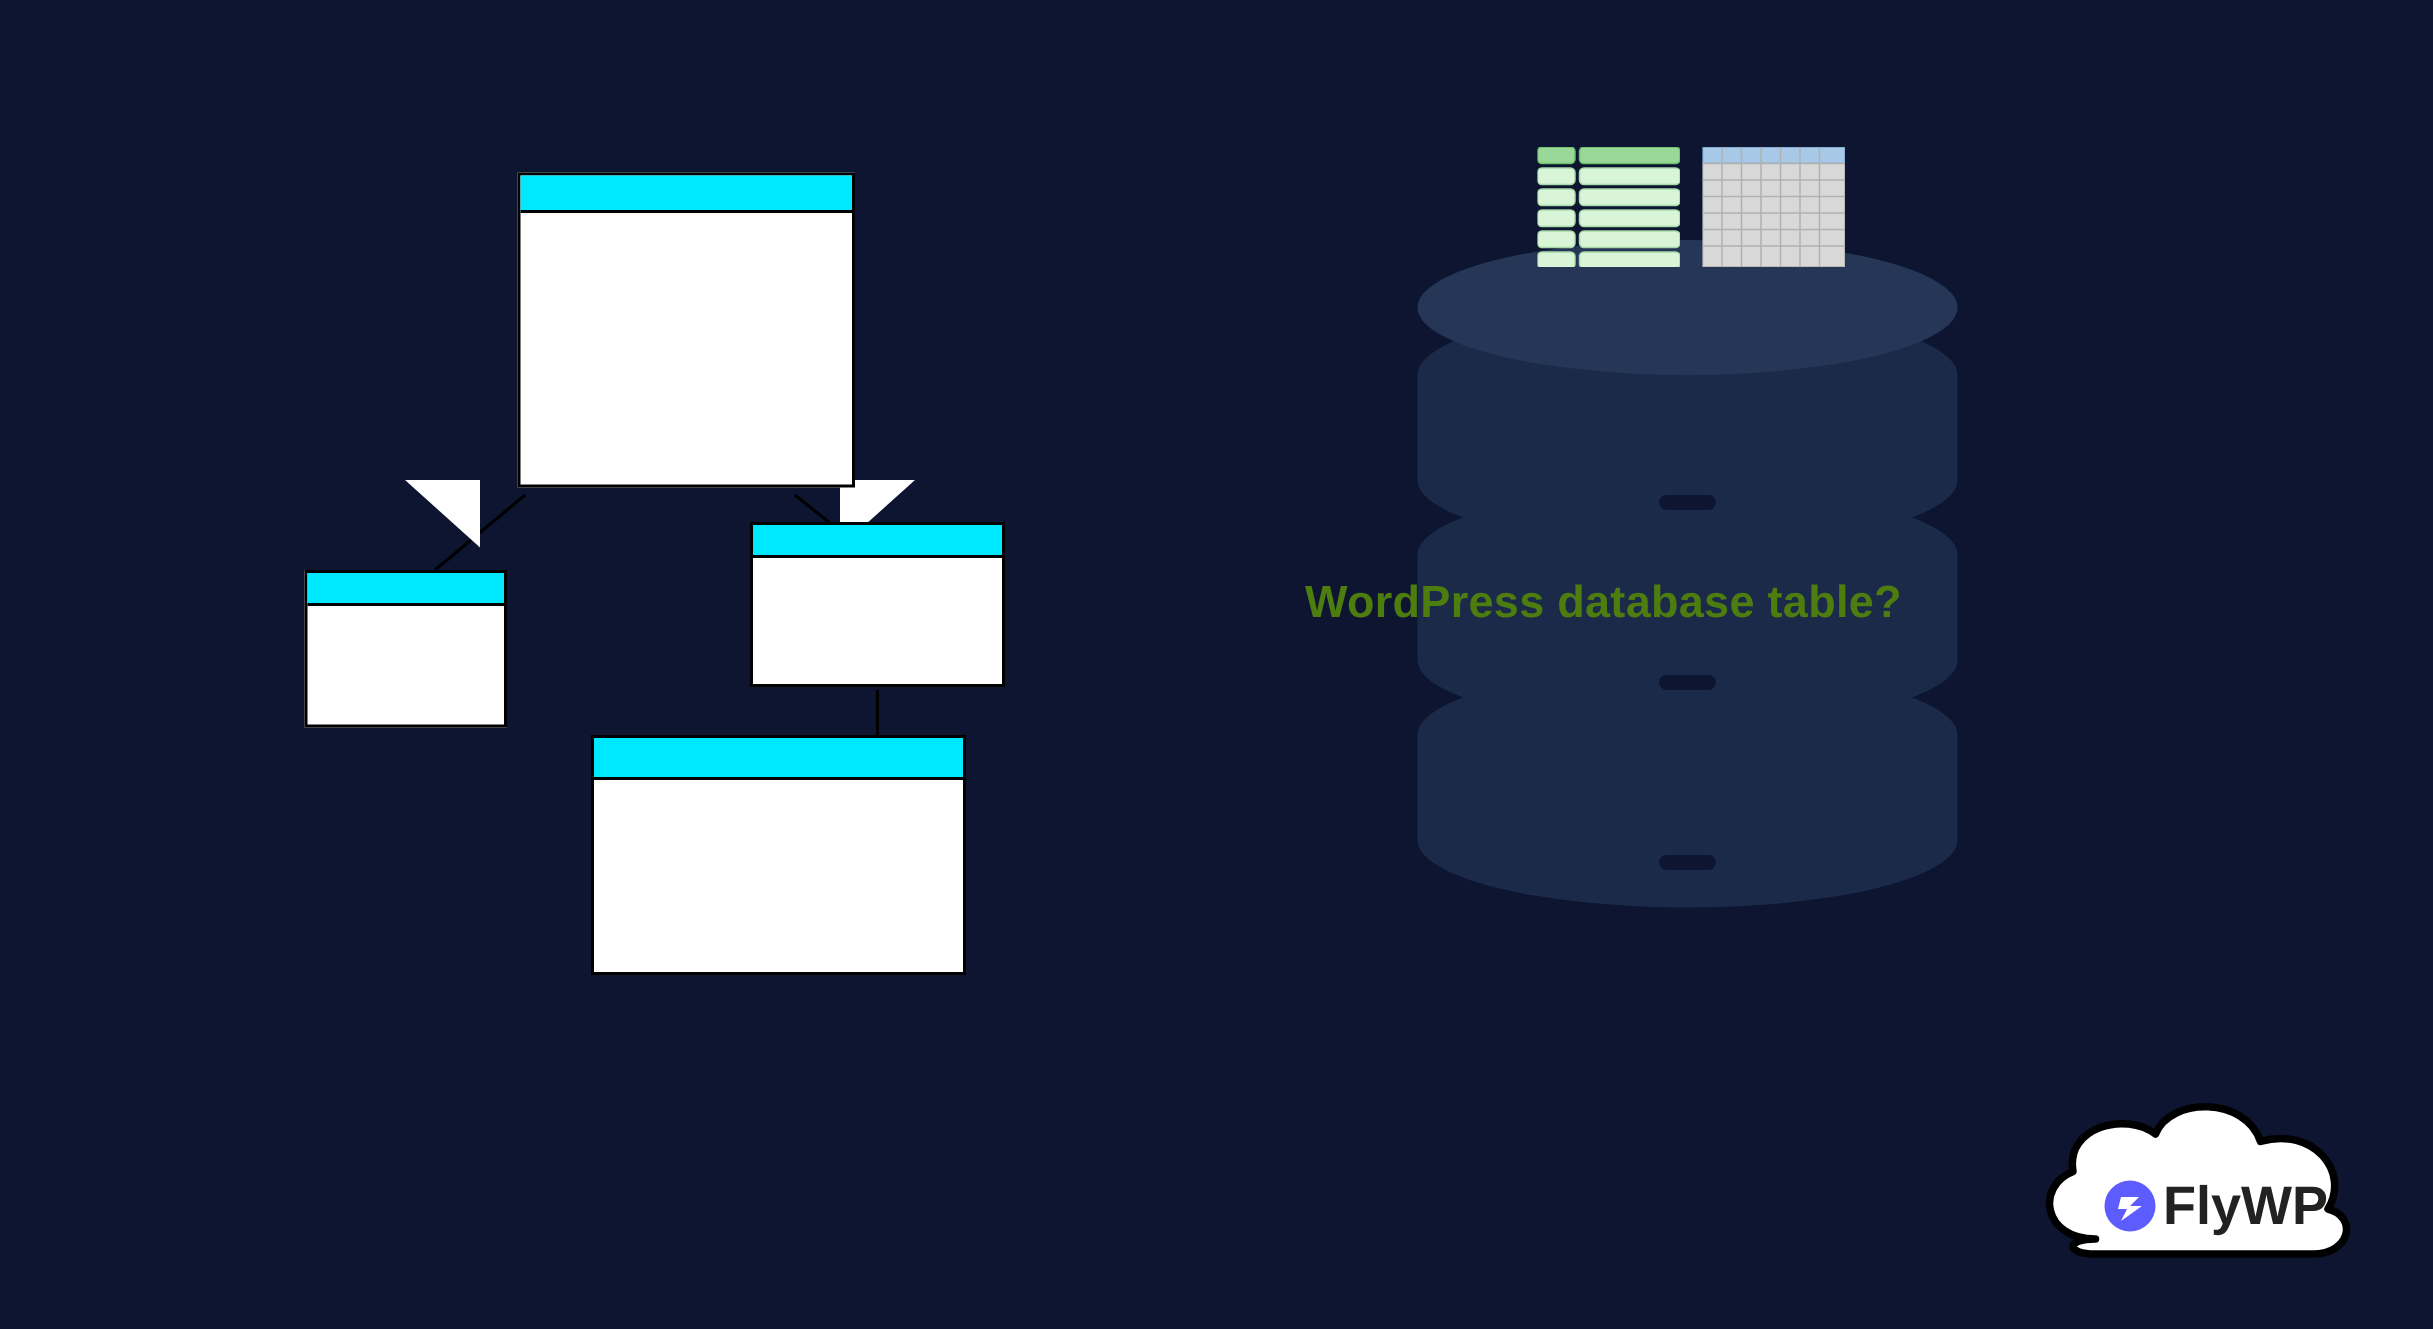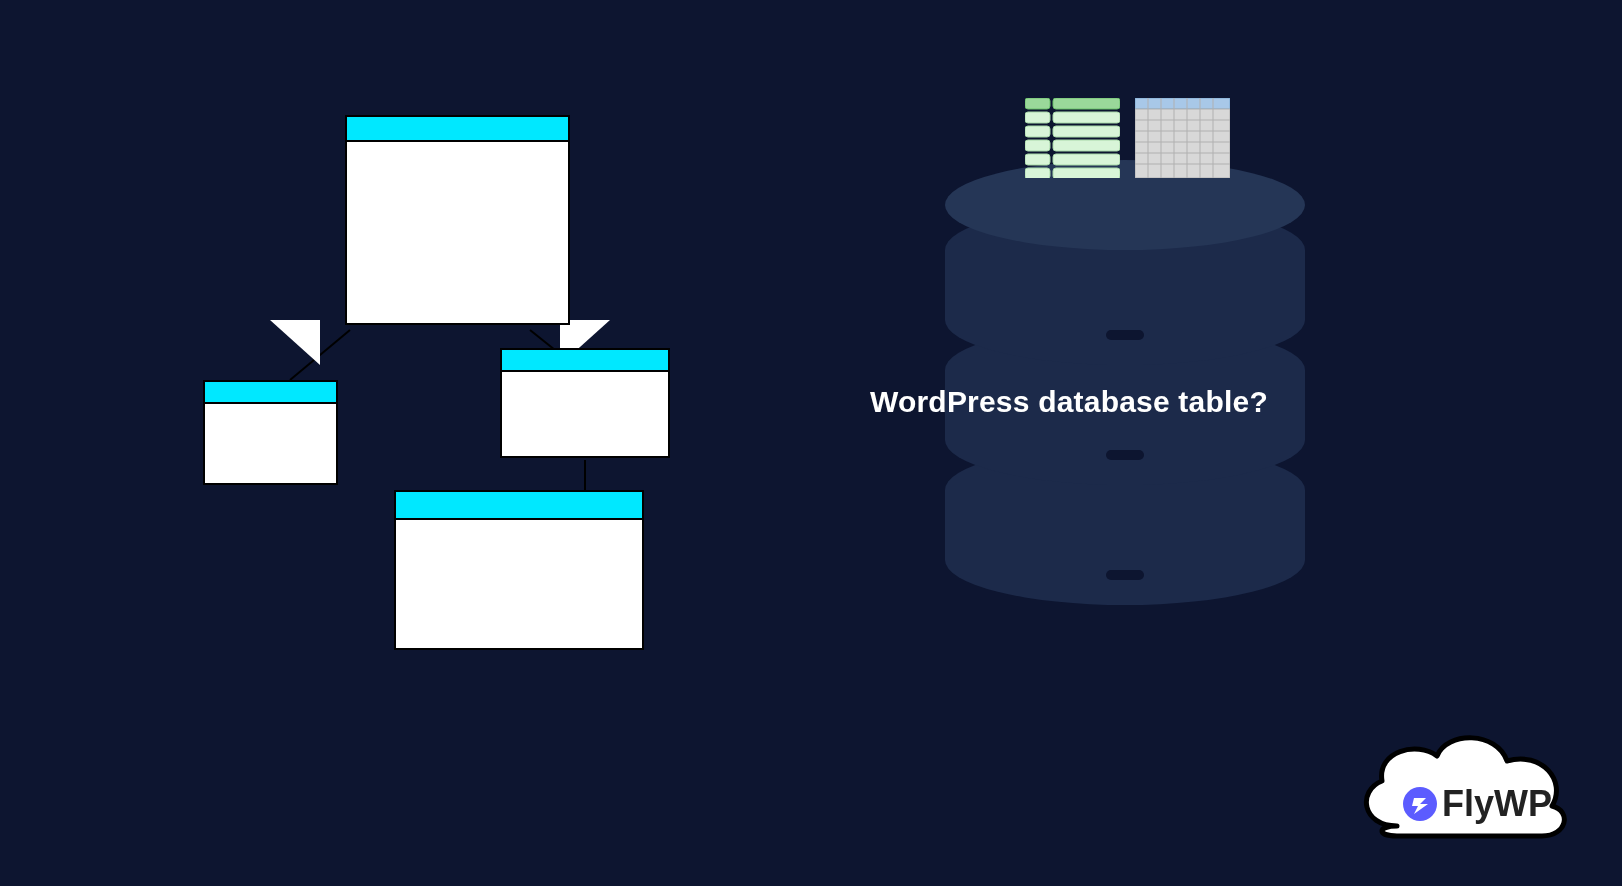--- a/index.html
+++ b/index.html
@@ -66,21 +66,21 @@
   }
 
   
   .table-icon {
     position: absolute;
   }
 
   
   .heading {
     position: absolute;
-    color: #ffffff;
+    color: #4d7c0f;
     font-weight: 800;
     font-size: 30px;
     letter-spacing: 0.2px;
   }
 
   
   .cloud {
     position: absolute;
     right: 40px;
     bottom: 30px;

